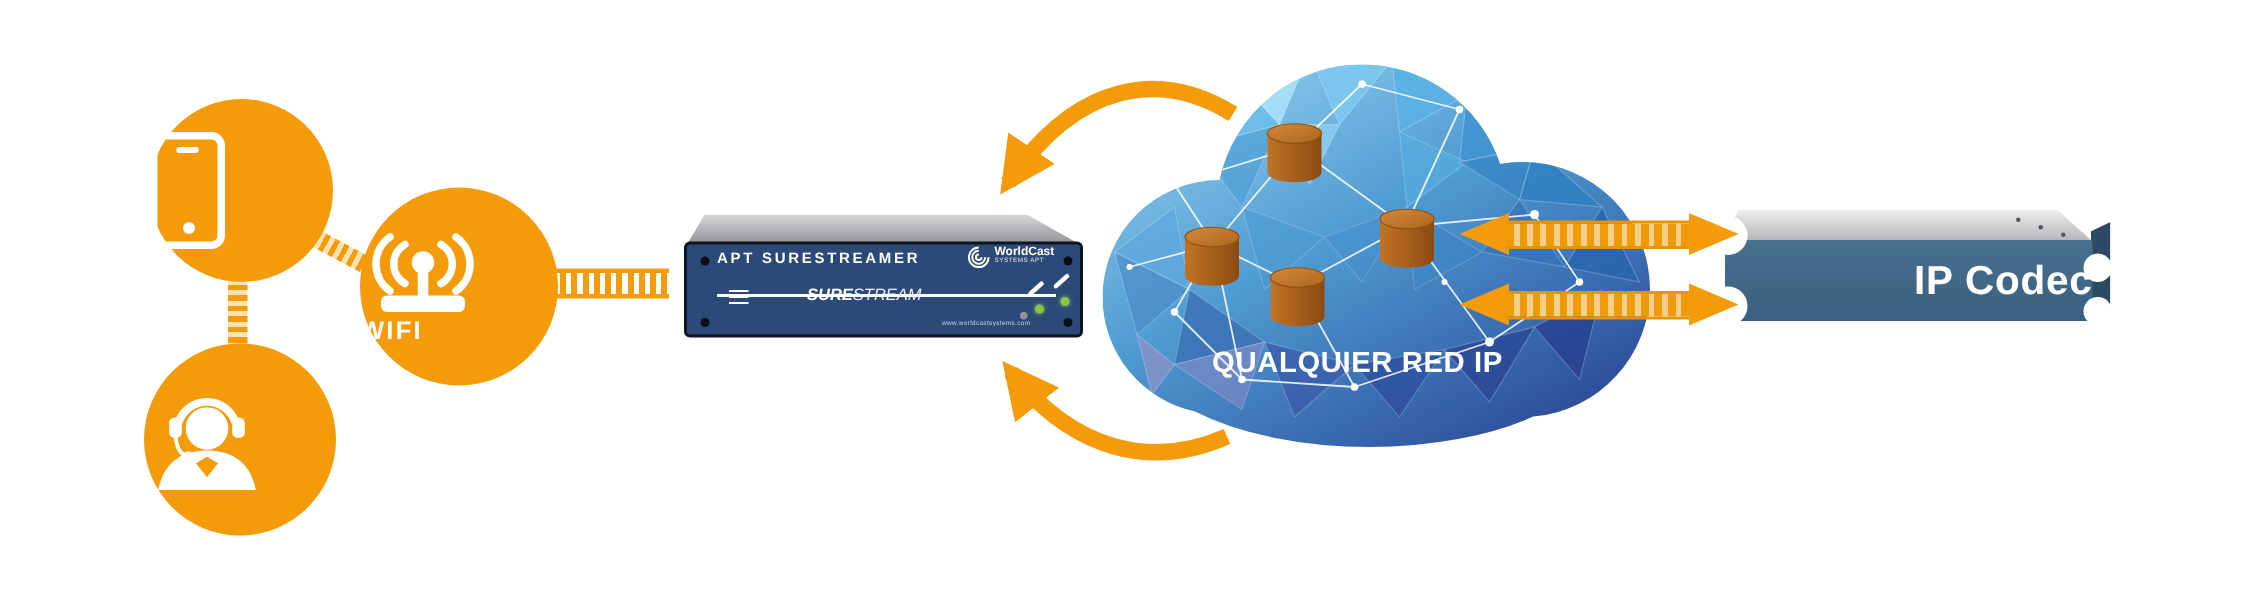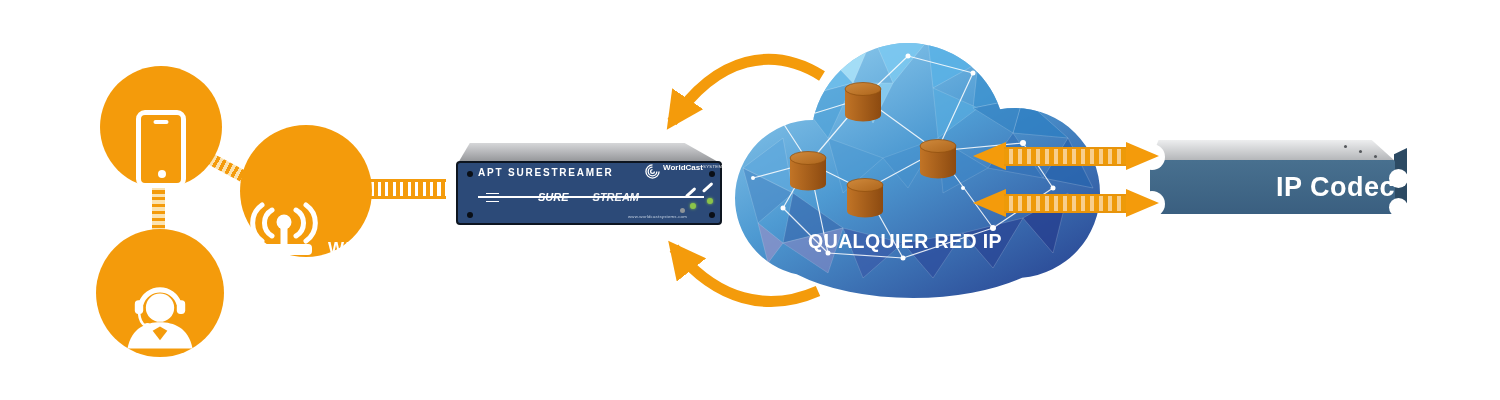--- a/index.html
+++ b/index.html
@@ -5,21 +5,21 @@
   html,body{margin:0;padding:0;}
   body{
     width:1500px;height:400px;position:relative;background:#ffffff;
     font-family:"Liberation Sans",sans-serif;overflow:hidden;
   }
   .abs{position:absolute;}
 
   
   .circle{
     position:absolute;border-radius:50%;background:#F49B0B;
-    display:flex;flex-direction:row;align-items:flex-end;justify-content:center;
+    display:flex;flex-direction:column;align-items:flex-start;justify-content:center;
   }
   .c-phone{left:100px;top:66px;width:122px;height:122px;}
   .c-agent{left:96px;top:229px;width:128px;height:128px;}
   .c-wifi{left:240px;top:125px;width:132px;height:132px;gap:2px;}
   .wifi-label{color:#fff;font-weight:bold;font-size:17px;letter-spacing:1.5px;line-height:1;}
 
   
   .phone-icon{position:relative;width:40px;height:68px;border:5px solid #fff;border-radius:9px;}
   .phone-icon .speaker{position:absolute;top:5px;left:50%;transform:translateX(-50%);width:15px;height:4px;background:#fff;border-radius:2px;}
   .phone-icon .home{position:absolute;bottom:5px;left:42%;width:8px;height:8px;background:#fff;border-radius:50%;}
@@ -53,23 +53,23 @@
   .dev-title{
     left:478px;top:167px;width:226px;color:#fff;
     font-size:10px;font-weight:bold;letter-spacing:1.8px;
     padding-bottom:18px;border-bottom:2px solid #fff;white-space:nowrap;
   }
   .ss-logo{left:486px;top:192px;display:flex;align-items:center;color:#fff;}
   .ss-lines{width:13px;height:10px;margin-right:2px;
     background:repeating-linear-gradient(180deg,#fff 0 1.5px,transparent 1.5px 4px);}
   .ss-text{font-style:italic;font-size:11px;line-height:1;white-space:nowrap;}
   .ss-sure{font-weight:bold;margin-left:37px;}
-  .ss-stream{font-weight:700;opacity:.92;margin-left:24px;}
+  .ss-stream{font-weight:400;opacity:.92;}
   .wc-logo{left:645px;top:164px;display:flex;align-items:flex-start;gap:3px;color:#fff;}
-  .wc-texts{display:flex;}
+  .wc-texts{display:flex;flex-direction:column;}
   .wc-name{font-size:8px;font-weight:bold;line-height:1;white-space:nowrap;}
   .wc-sub{font-size:6px;transform:scale(.7);transform-origin:left top;line-height:1.2;letter-spacing:.5px;white-space:nowrap;opacity:.85;}
   .screw{position:absolute;width:6px;height:6px;border-radius:50%;background:#0A0F16;}
   .led{position:absolute;border-radius:50%;}
   .led-green{width:6px;height:6px;background:#8BC34A;box-shadow:0 0 3px #8BC34A;}
   .led-gray{width:5px;height:5px;background:#8E9499;}
   .led-mark{position:absolute;width:13px;height:2.5px;background:#fff;border-radius:2px;transform:rotate(-42deg);}
   .dev-url{
     left:628px;top:214px;font-size:6px;letter-spacing:.3px;color:#C7D3E4;
     transform:scale(.72);transform-origin:left top;white-space:nowrap;

